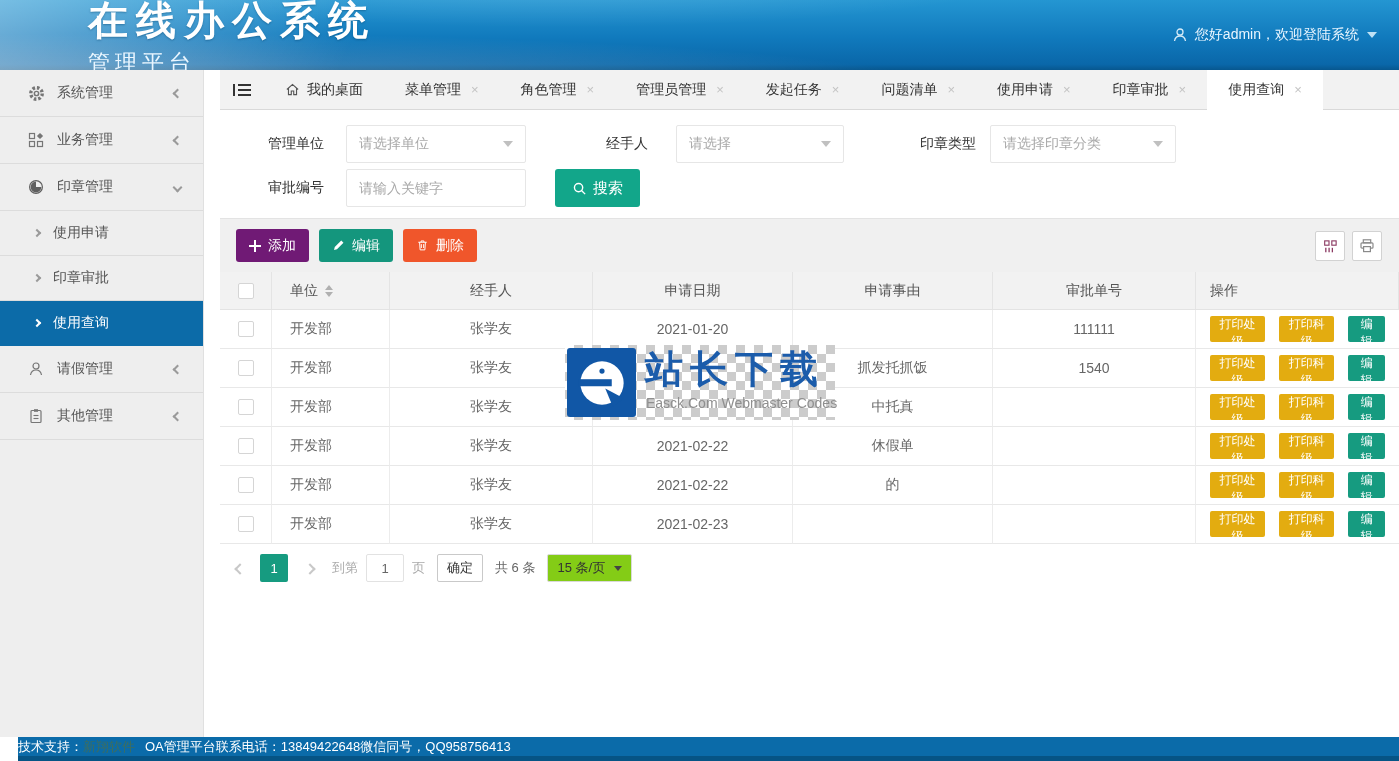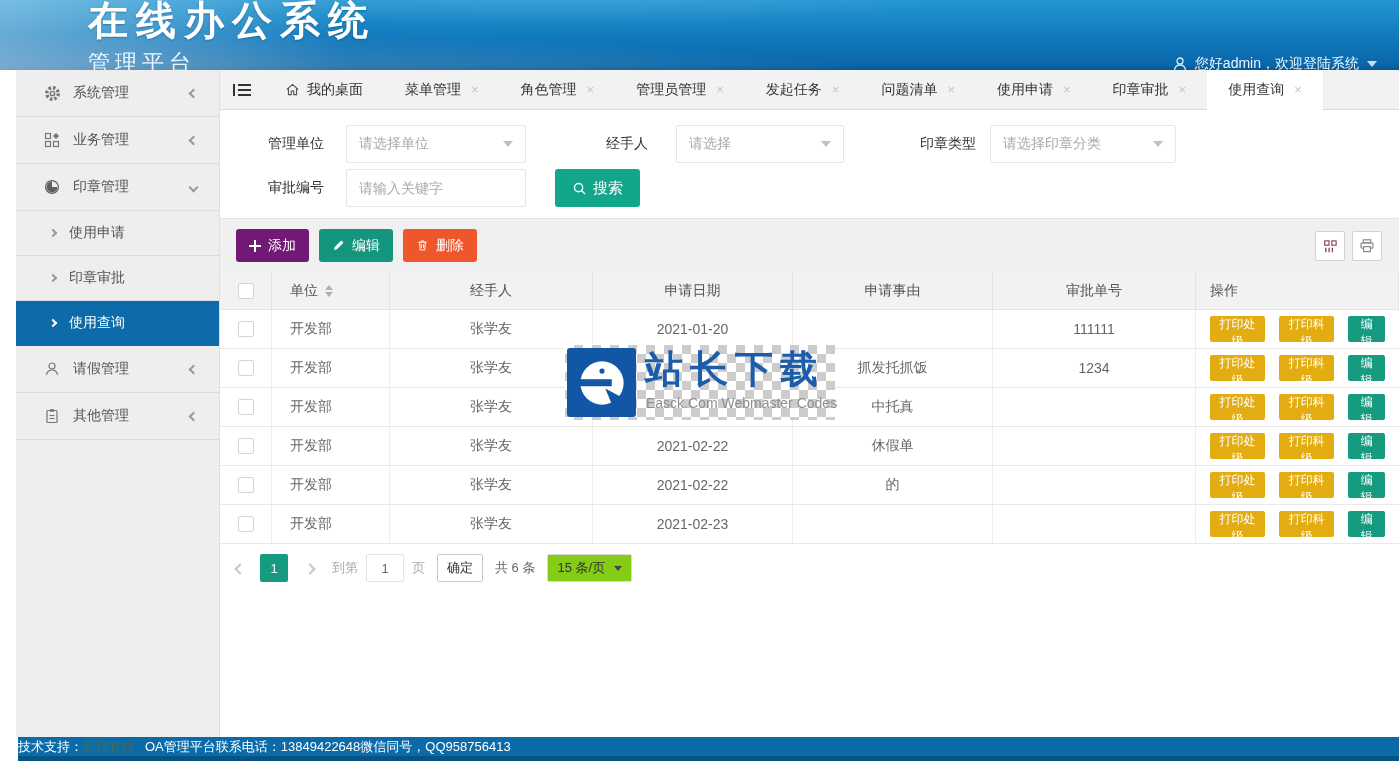--- a/index.html
+++ b/index.html
@@ -10,26 +10,26 @@
   .hdr { position:absolute; top:0; left:0; width:1399px; height:70px;
     background:
       linear-gradient(115deg, rgba(255,255,255,.38), rgba(255,255,255,0) 26%),
       radial-gradient(ellipse at 12% 130%, rgba(255,255,255,.30), transparent 45%),
       radial-gradient(ellipse at 40% -40%, rgba(255,255,255,.18), transparent 40%),
       linear-gradient(180deg,#2496d2 0%,#1079bc 55%,#0a67a9 92%,#07578f 100%);
     display:flex; align-items:center; }
   .brand { display:flex; align-items:baseline; padding-left:42px;flex-direction:column; }
   .brand .t1 { color:#fff; font-size:40px; font-weight:bold; letter-spacing:8px; text-shadow:0 1px 2px rgba(0,60,100,.4); }
   .brand .t2 { color:#eaf6ff; font-size:22px; letter-spacing:5px; margin-left:46px; }
-  .usr { position:absolute; right:22px; top:0; height:70px; display:flex; align-items:center; color:#eaf6ff; font-size:14px; cursor:pointer;margin-top:29px; }
+  .usr { position:absolute; right:22px; top:0; height:70px; display:flex; align-items:center; color:#eaf6ff; font-size:14px; cursor:pointer; }
   .usr svg { margin-right:7px; }
   .caret-dn { display:inline-block; width:0; height:0; border-left:5px solid transparent; border-right:5px solid transparent; border-top:6px solid #bfe2f5; margin-left:8px; }
 
   
-  .sb { position:absolute; top:70px; left:16px; width:204px; bottom:24px; background:#eeeeee; border-right:1px solid #e0e0e0; }
+  .sb { position:absolute; top:70px; left:0; width:204px; bottom:24px; background:#eeeeee; border-right:1px solid #e0e0e0; }
   .sb-item { height:47px; display:flex; align-items:center; padding-left:27px; border-bottom:1px solid #dcdcdc; color:#555; font-size:14px; cursor:pointer; position:relative; background:#eeeeee; }
   .sb-item .ic { width:18px; height:18px; margin-right:12px; display:flex; align-items:center; justify-content:center; }
   .sb-sub { height:45px; display:flex; align-items:center; padding-left:34px; border-bottom:1px solid #dcdcdc; color:#555; font-size:14px; cursor:pointer; background:#eeeeee; }
   .sb-sub.active { background:#0c6ba8; color:#fff; border-bottom-color:#0c6ba8; }
   .chev { display:inline-block; width:7px; height:7px; border-top:2px solid #9a9a9a; border-right:2px solid #9a9a9a; }
   .chev.left  { transform:rotate(-135deg); }
   .chev.right { transform:rotate(45deg); }
   .chev.down  { transform:rotate(135deg); }
   .sb-item .side-chev { position:absolute; right:22px; }
   .sb-sub .chev { width:6px; height:6px; margin-right:13px; }
@@ -390,21 +390,21 @@
           </div>
         </div>
         <div class="trow">
           <div class="cell c-check">
               <span class="cbx"></span>
             </div>
           <div class="cell c-unit">开发部</div>
           <div class="cell c-handler">张学友</div>
           <div class="cell c-date"></div>
           <div class="cell c-reason">抓发托抓饭</div>
-          <div class="cell c-number">1234</div>
+          <div class="cell c-number">1540</div>
           <div class="cell c-ops">
             <button class="op-btn op-yellow">打印处级</button>
             <button class="op-btn op-yellow">打印科级</button>
             <button class="op-btn op-teal">编辑</button>
           </div>
         </div>
         <div class="trow">
           <div class="cell c-check">
               <span class="cbx"></span>
             </div>

